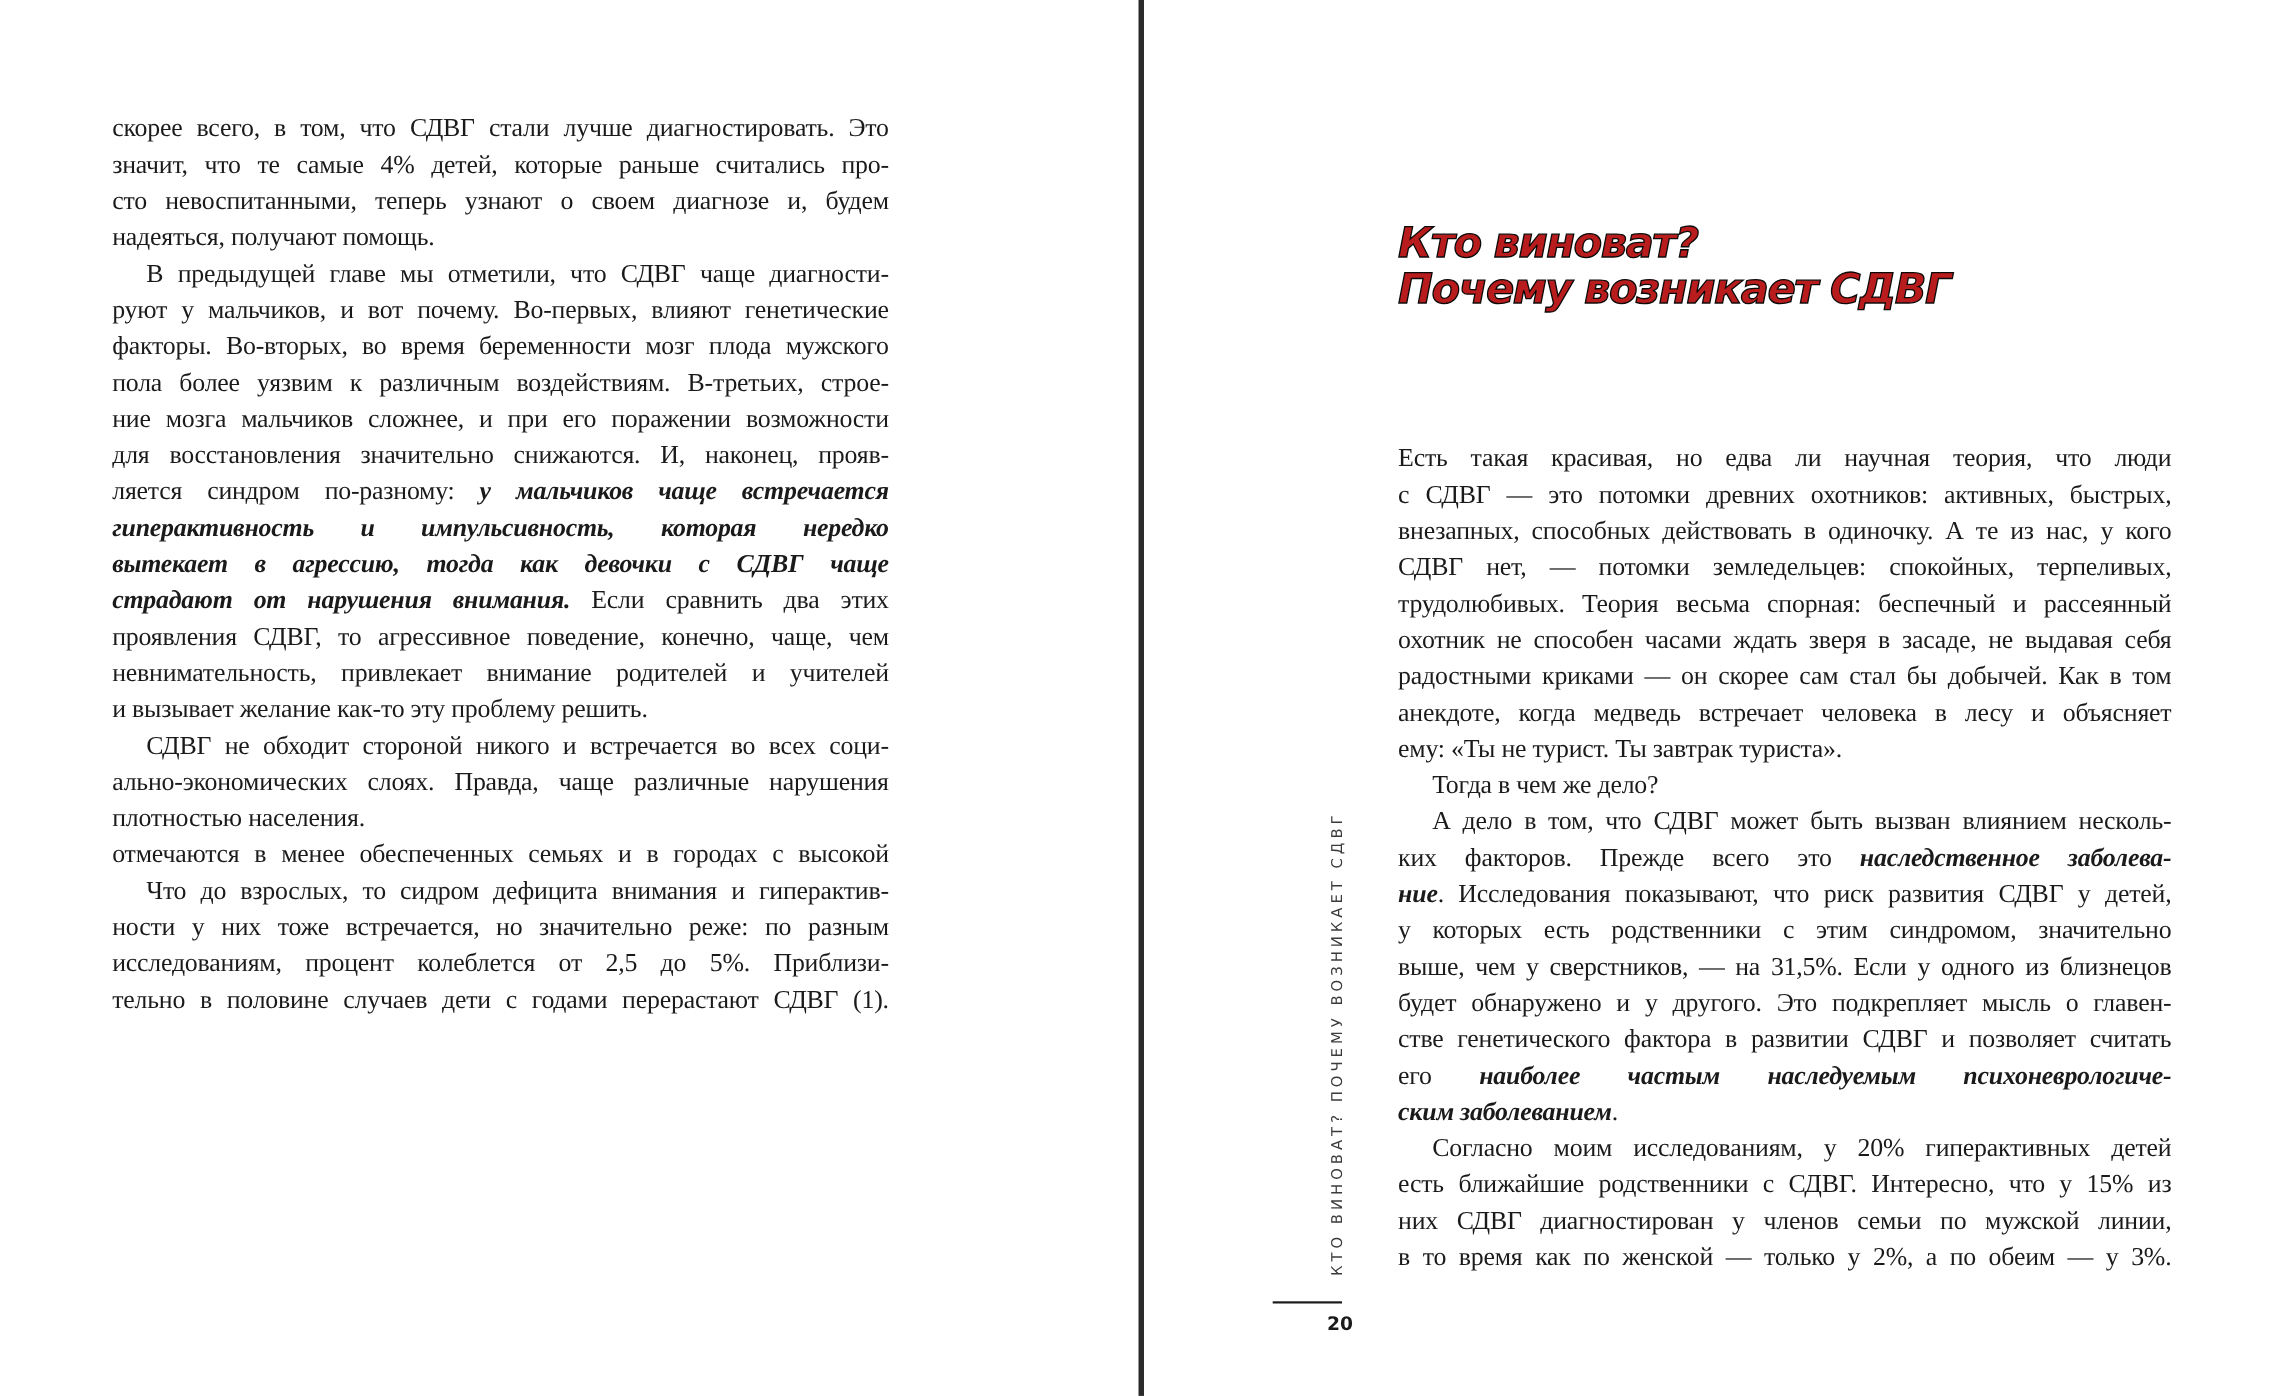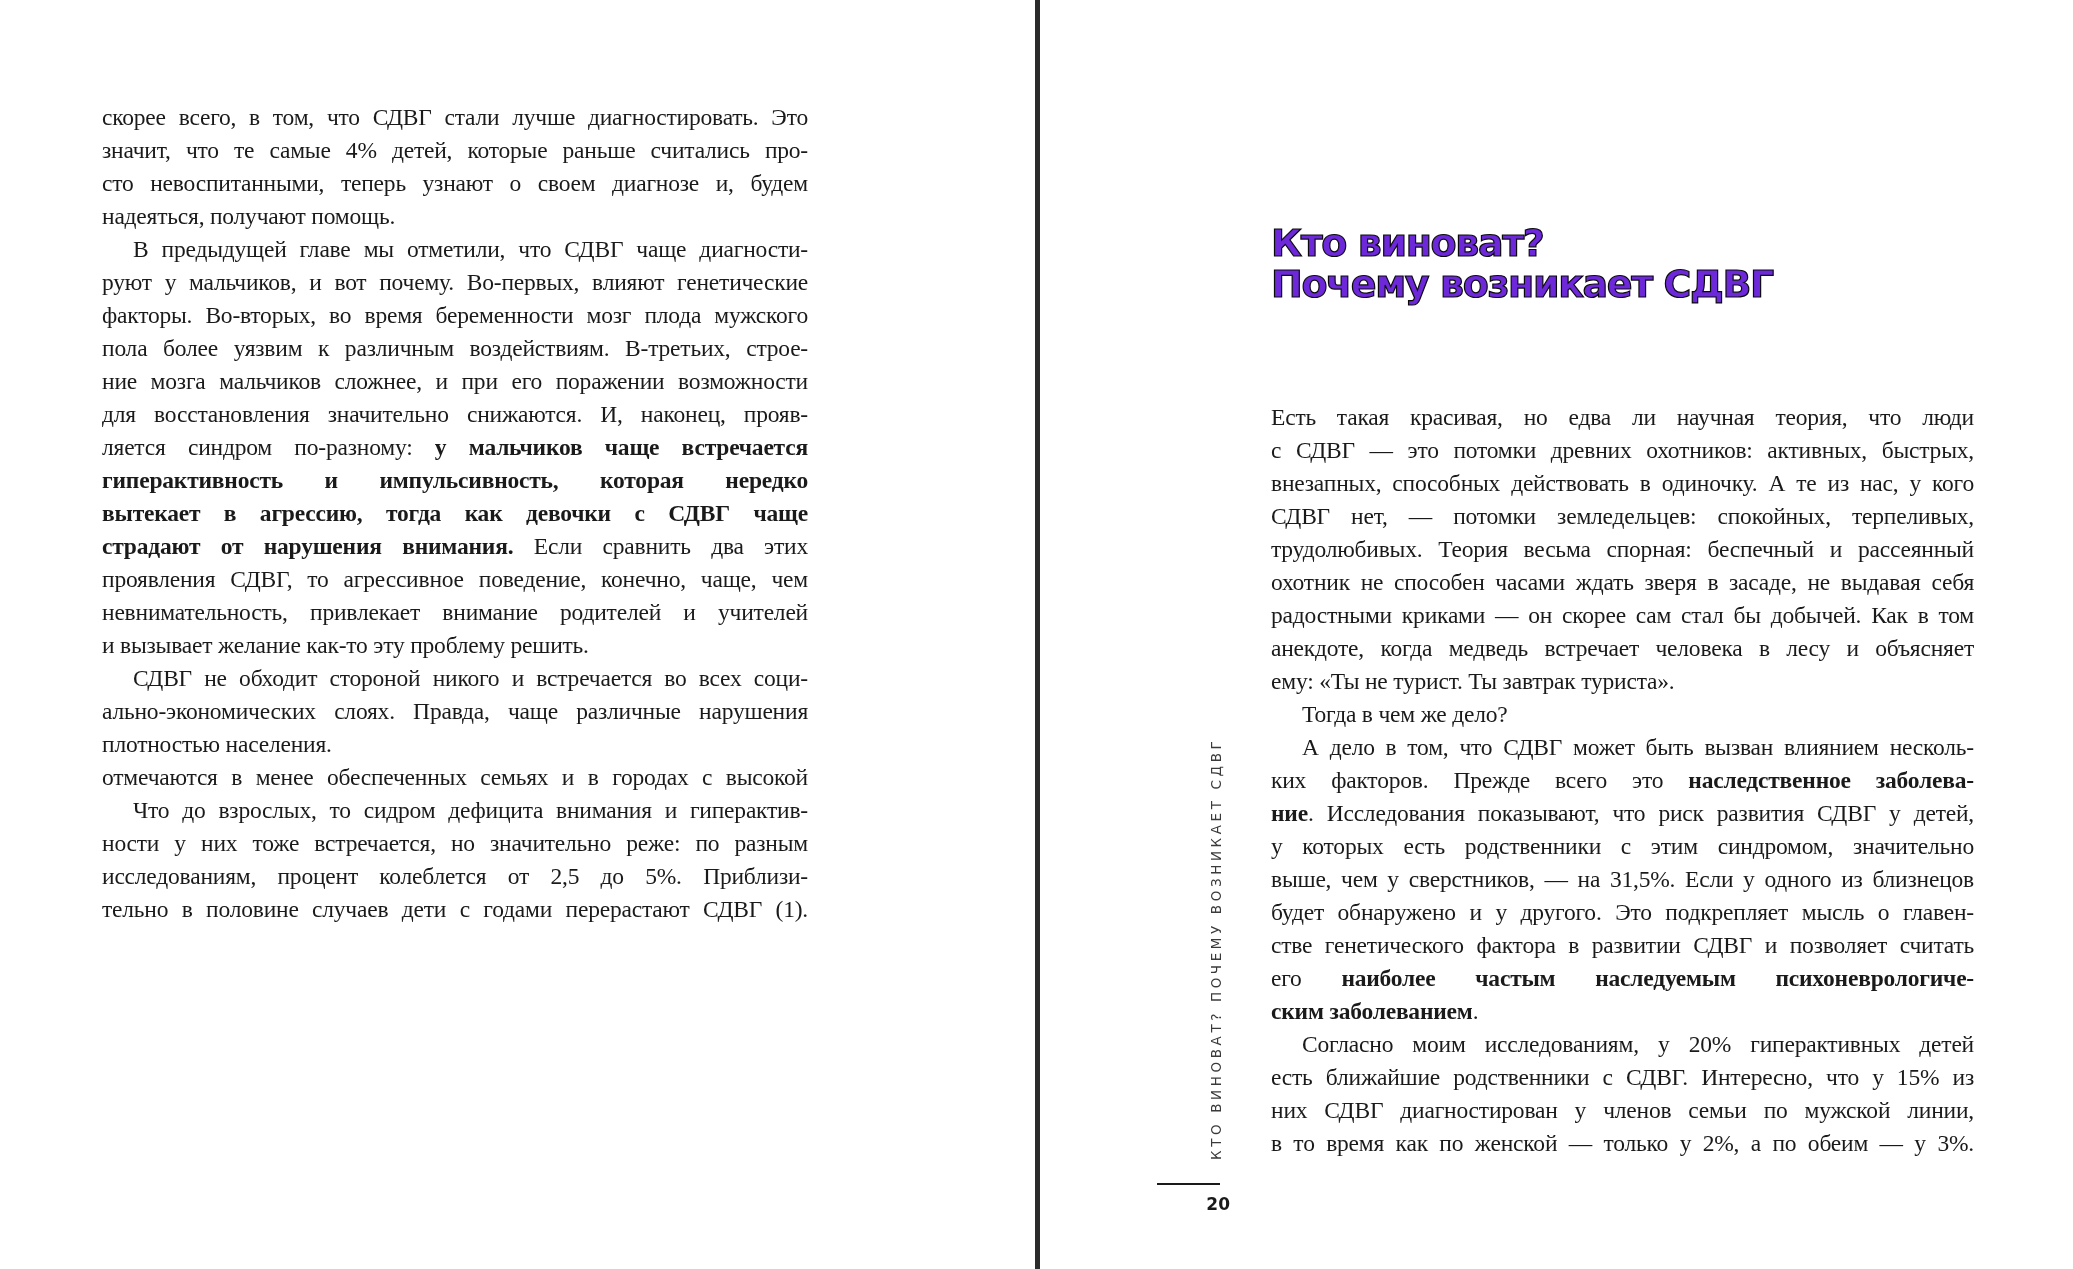--- a/index.html
+++ b/index.html
@@ -41,31 +41,32 @@
   .column-right { left: 1271px; top: 401px; width: 703px; }
   .line {
     display: block;
     height: 33px;
     white-space: nowrap;
     text-align: justify;
     text-align-last: justify;
   }
   .line.last { text-align-last: left; }
   .line.indent { text-indent: 31px; }
-  .seg.bold { font-weight: 700; }
+  .seg.bold { font-weight: 700; font-style: italic; }
   .chapter-title {
     position: absolute;
     left: 1271px;
-    top: 198px;
+    top: 176px;
     font-family: "DejaVu Sans", "Liberation Sans", sans-serif;
     font-weight: 900;
     font-size: 38px;
     line-height: 41px;
     letter-spacing: -1.4px;
-    color: #6d28d9;
+    color: #b91c1c;
+    font-style: italic;
     -webkit-text-stroke: 1.2px #0a0a0a;
   }
   .chapter-title span { display: block; }
   .running-head {
     position: absolute;
     left: 1206px;
     top: 800px;
     width: 24px;
     height: 360px;
   }

